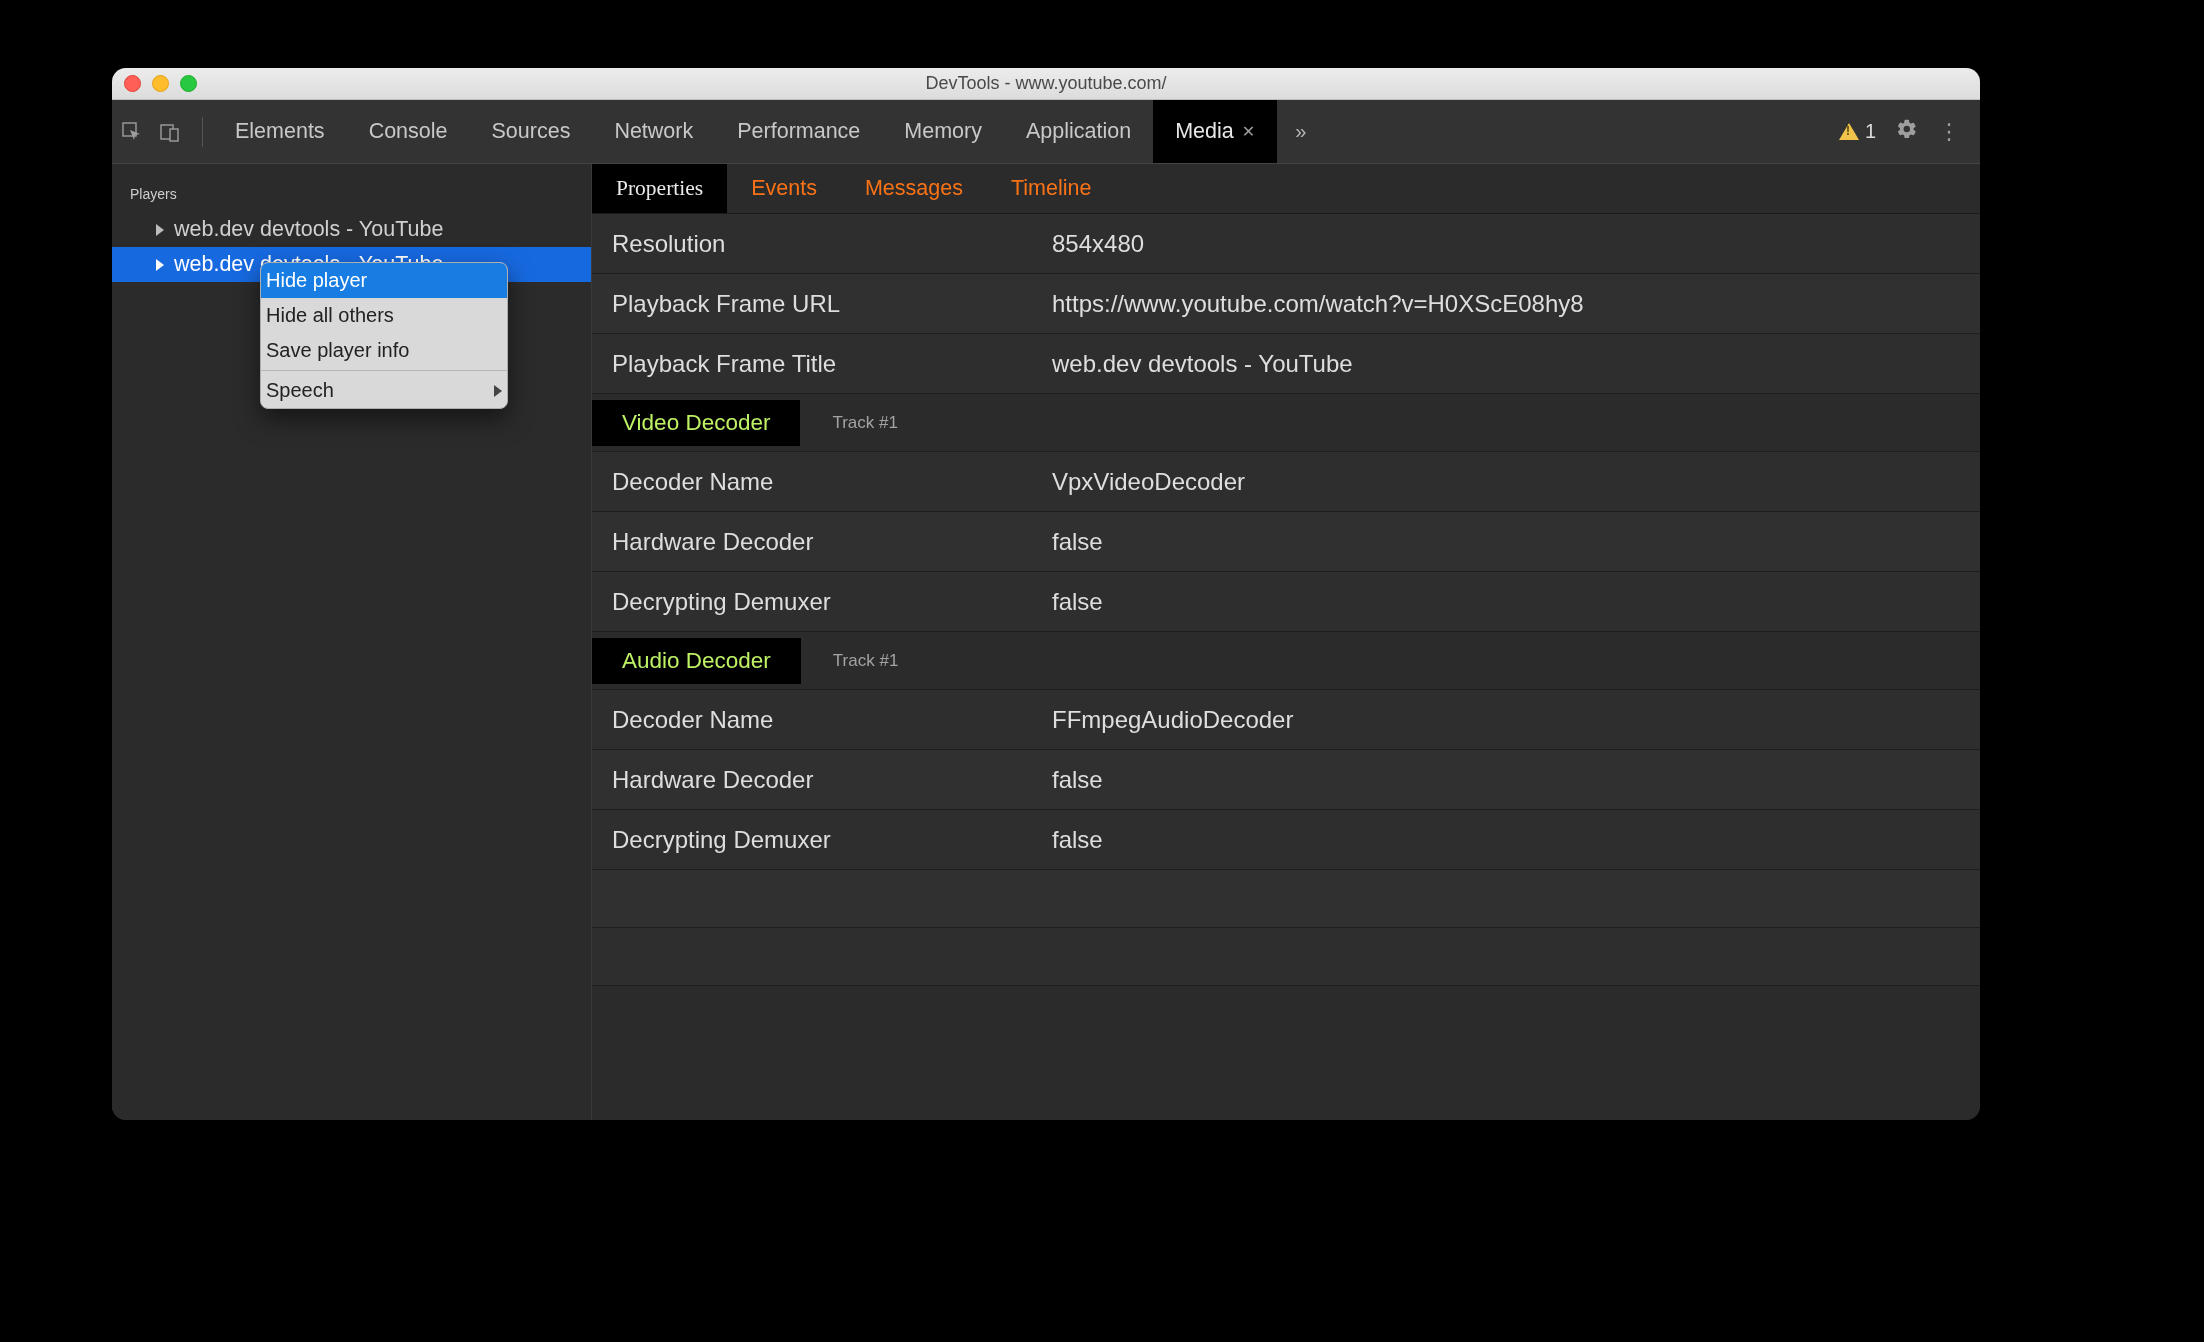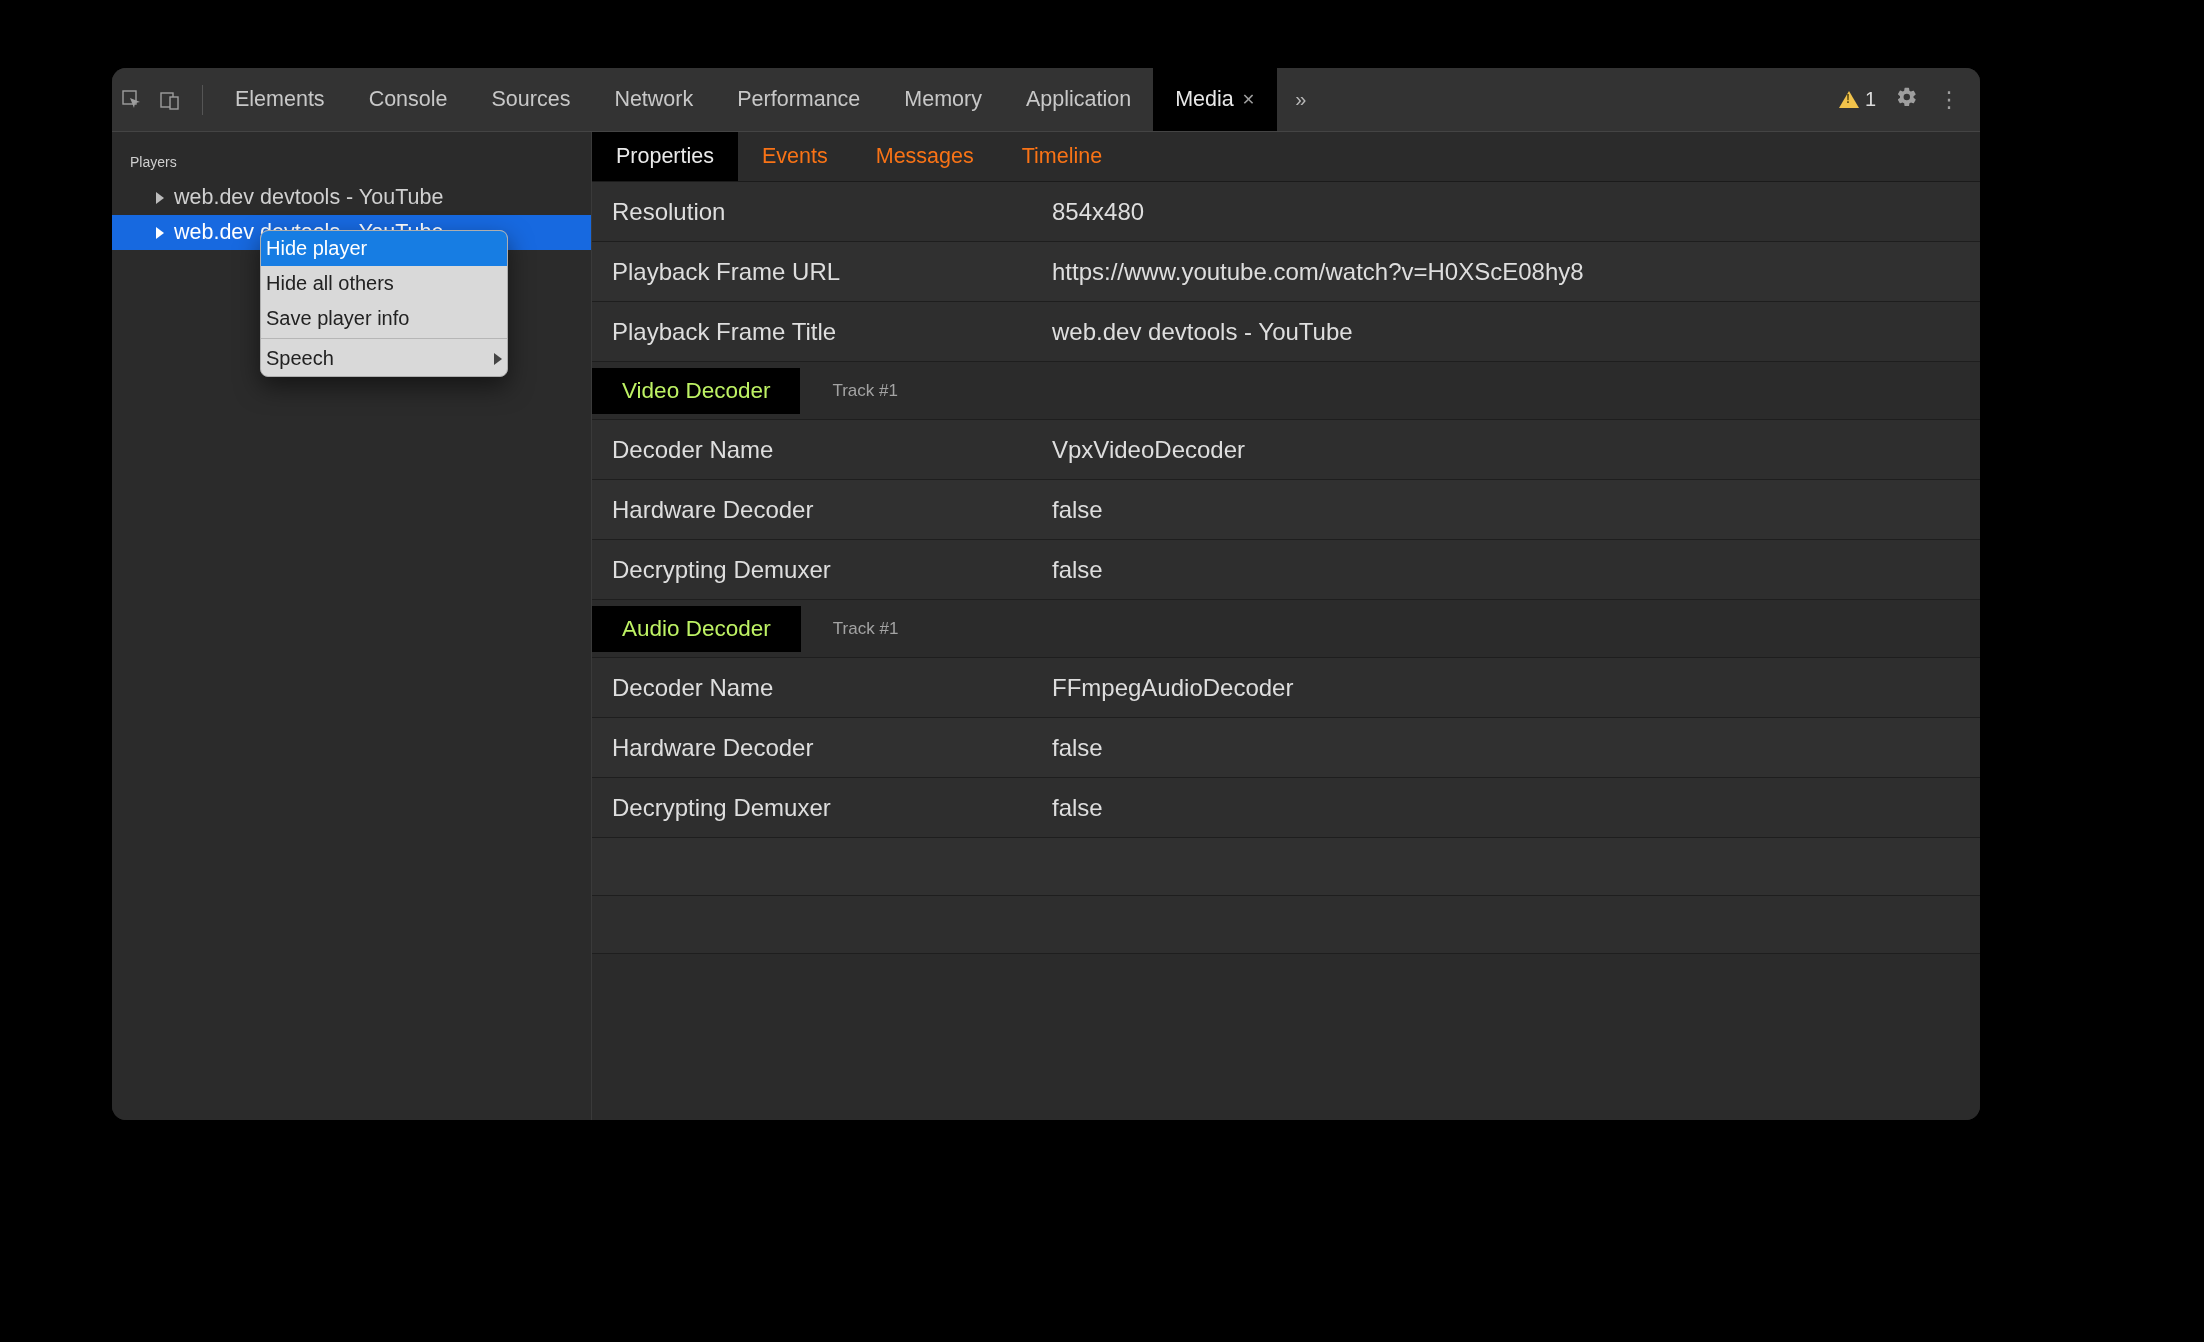--- a/index.html
+++ b/index.html
@@ -148,21 +148,21 @@
     background:#2b2b2b;
     border-bottom: 1px solid #1b1b1b;
   }
   .subtab {
     padding: 0 24px;
     height:100%;
     display:flex; align-items:center;
     color:#f97316;
     font-size: 21.5px;
   }
-  .subtab.active { background:#000; color:#eaeaea; }
+  .subtab.active { background:#000; color:#eaeaea;font-family:Liberation Serif, serif; }
   .prop-rows { flex:1; }
   .row {
     display:flex;
     align-items:center;
     height: 60px;
     border-bottom: 1px solid #1e1e1e;
     background:#303030;
     color:#dedede;
     font-size: 24px;
   }
@@ -177,20 +177,28 @@
   .section .track { padding-left: 32px; color:#a3a3a3; font-size:17px; }
   .row.blank { background:#303030; height:58px; }
   .row.blank2 { background:#2e2e2e; height:58px; }
   .filler { flex:1; background:#2b2b2b; }
 </style>
 </head>
 <body>
 
 <div class="window">
 
+  <div class="titlebar">
+    <div class="traffic">
+      <span class="tl-close"></span>
+      <span class="tl-min"></span>
+      <span class="tl-max"></span>
+    </div>
+    <div class="title">DevTools - www.youtube.com/</div>
+  </div>
 
   <div class="toolbar">
     <div class="tool-icon">
       <svg width="20" height="20" viewBox="0 0 20 20">
           <rect x="1" y="1" width="13" height="13" fill="none" stroke="#9e9e9e" stroke-width="1.4"></rect>
           <path d="M8 8 L18 12 L13 13 L12 18 Z" fill="#9e9e9e"></path>
         </svg>
     </div>
     <div class="tool-icon">
       <svg width="20" height="20" viewBox="0 0 20 20">

